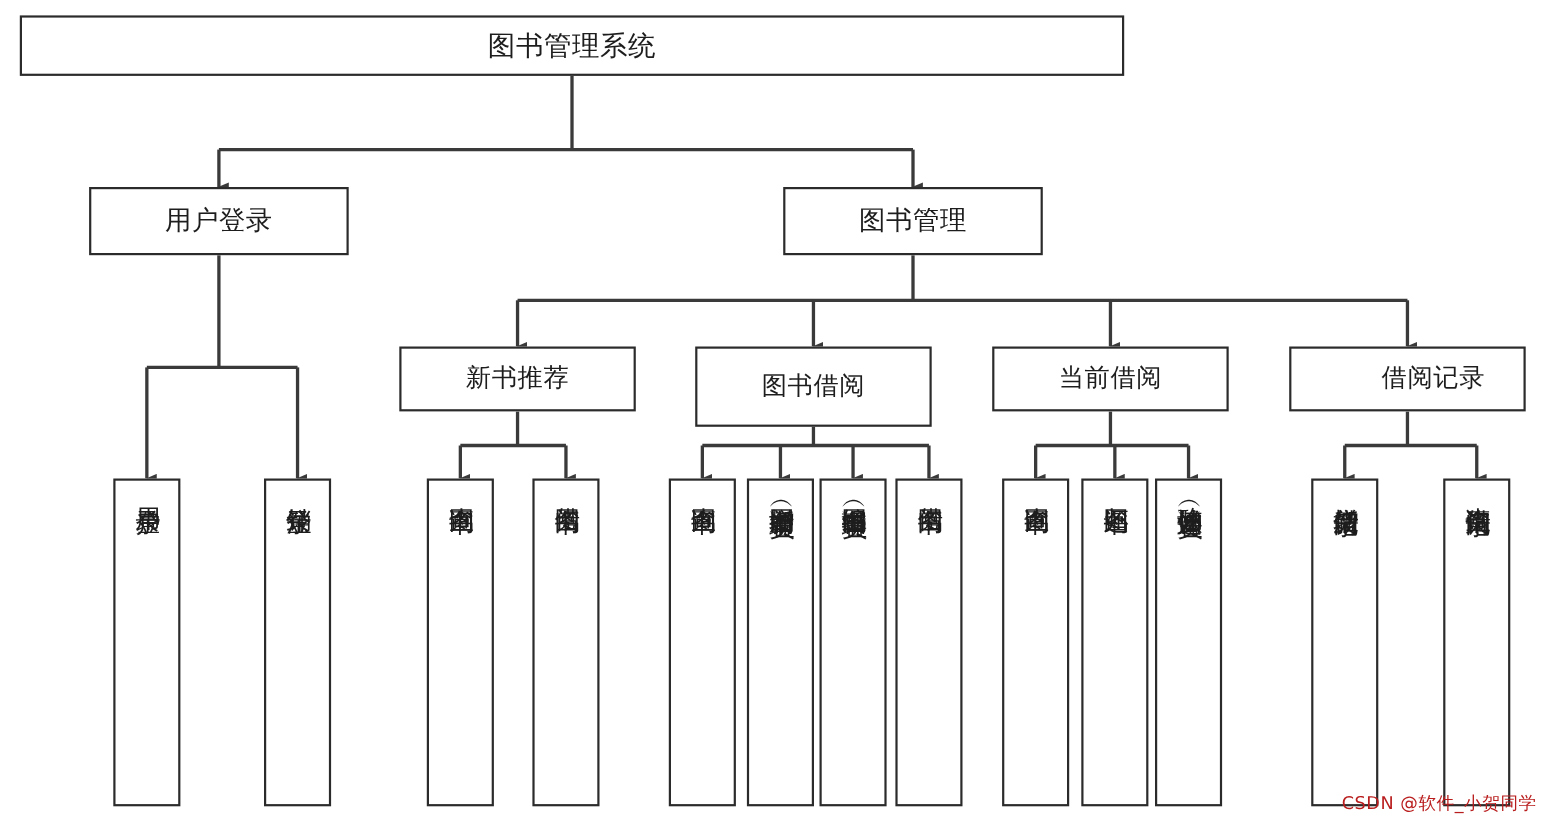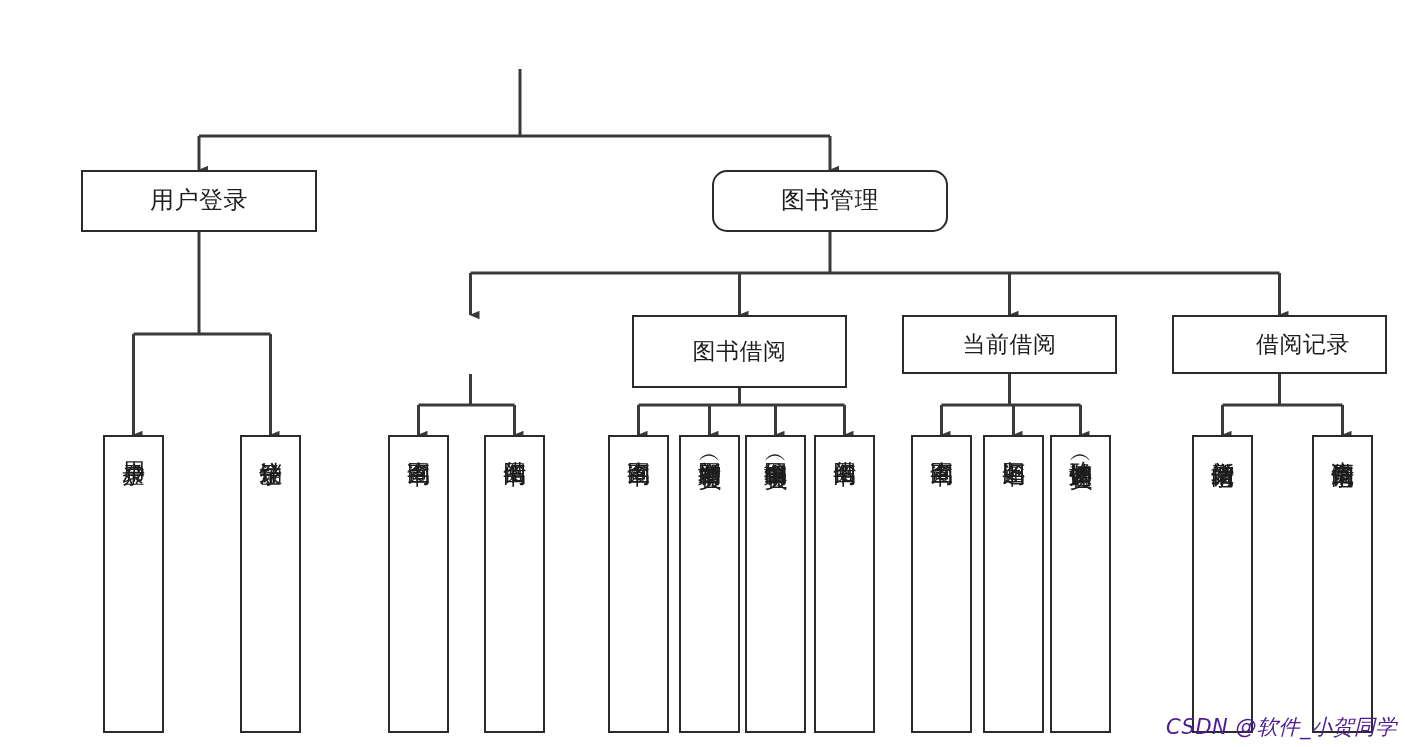--- a/index.html
+++ b/index.html
@@ -64,26 +64,25 @@
     max-height: 280px;
   }
   .node.leaf.tall-text .node-label {
     max-height: 290px;
   }
 
   #watermark {
     position: absolute;
     right: 8px;
     bottom: 6px;
-    font-size: 21px;
-    color: #4c1d95;
+    font-size: 16px;
+    color: #b91c1c;
     z-index: 5;
     white-space: nowrap;
     letter-spacing: 0.5px;
-    font-style: italic;
   }
 </style>
 </head>
 <body>
 
 <div id="diagram-root">
 
   <svg id="connector-layer" viewBox="0 0 1405 747" width="1405" height="747" aria-hidden="true">
     <defs>
       <marker id="arrowhead" markerWidth="9" markerHeight="10" refX="4.2" refY="9" orient="auto" markerUnits="userSpaceOnUse">
@@ -120,28 +119,34 @@
         <path d="M941.5,405 L941.5,435" marker-end="url(#arrowhead)"></path>
         <path d="M1013.5,405 L1013.5,435" marker-end="url(#arrowhead)"></path>
         <path d="M1080.5,405 L1080.5,435" marker-end="url(#arrowhead)"></path>
         <path d="M1279.5,374 L1279.5,405"></path>
         <path d="M1222.5,405 L1342.5,405"></path>
         <path d="M1222.5,405 L1222.5,435" marker-end="url(#arrowhead)"></path>
         <path d="M1342.5,405 L1342.5,435" marker-end="url(#arrowhead)"></path>
       </g>
   </svg>
 
+  <div class="node root" style="left: 18px; top: 14px; width: 1004px; height: 55px;">
+    <span class="node-label">图书管理系统</span>
+  </div>
 
   <div class="node level2" style="left: 81px; top: 170px; width: 236px; height: 62px;">
     <span class="node-label">用户登录</span>
   </div>
-  <div class="node level2" style="left: 712px; top: 170px; width: 236px; height: 62px; border-radius: 15px;">
+  <div class="node level2" style="left: 712px; top: 170px; width: 236px; height: 62px;">
     <span class="node-label">图书管理</span>
   </div>
 
+  <div class="node level3" style="left: 363px; top: 315px; width: 215px; height: 59px;">
+    <span class="node-label">新书推荐</span>
+  </div>
   <div class="node level3" style="left: 632px; top: 315px; width: 215px; height: 73px;">
     <span class="node-label">图书借阅</span>
   </div>
   <div class="node level3" style="left: 902px; top: 315px; width: 215px; height: 59px;">
     <span class="node-label">当前借阅</span>
   </div>
   <div class="node level3" style="left: 1172px; top: 315px; width: 215px; height: 59px; padding-left: 47px;">
     <span class="node-label">借阅记录</span>
   </div>
 

